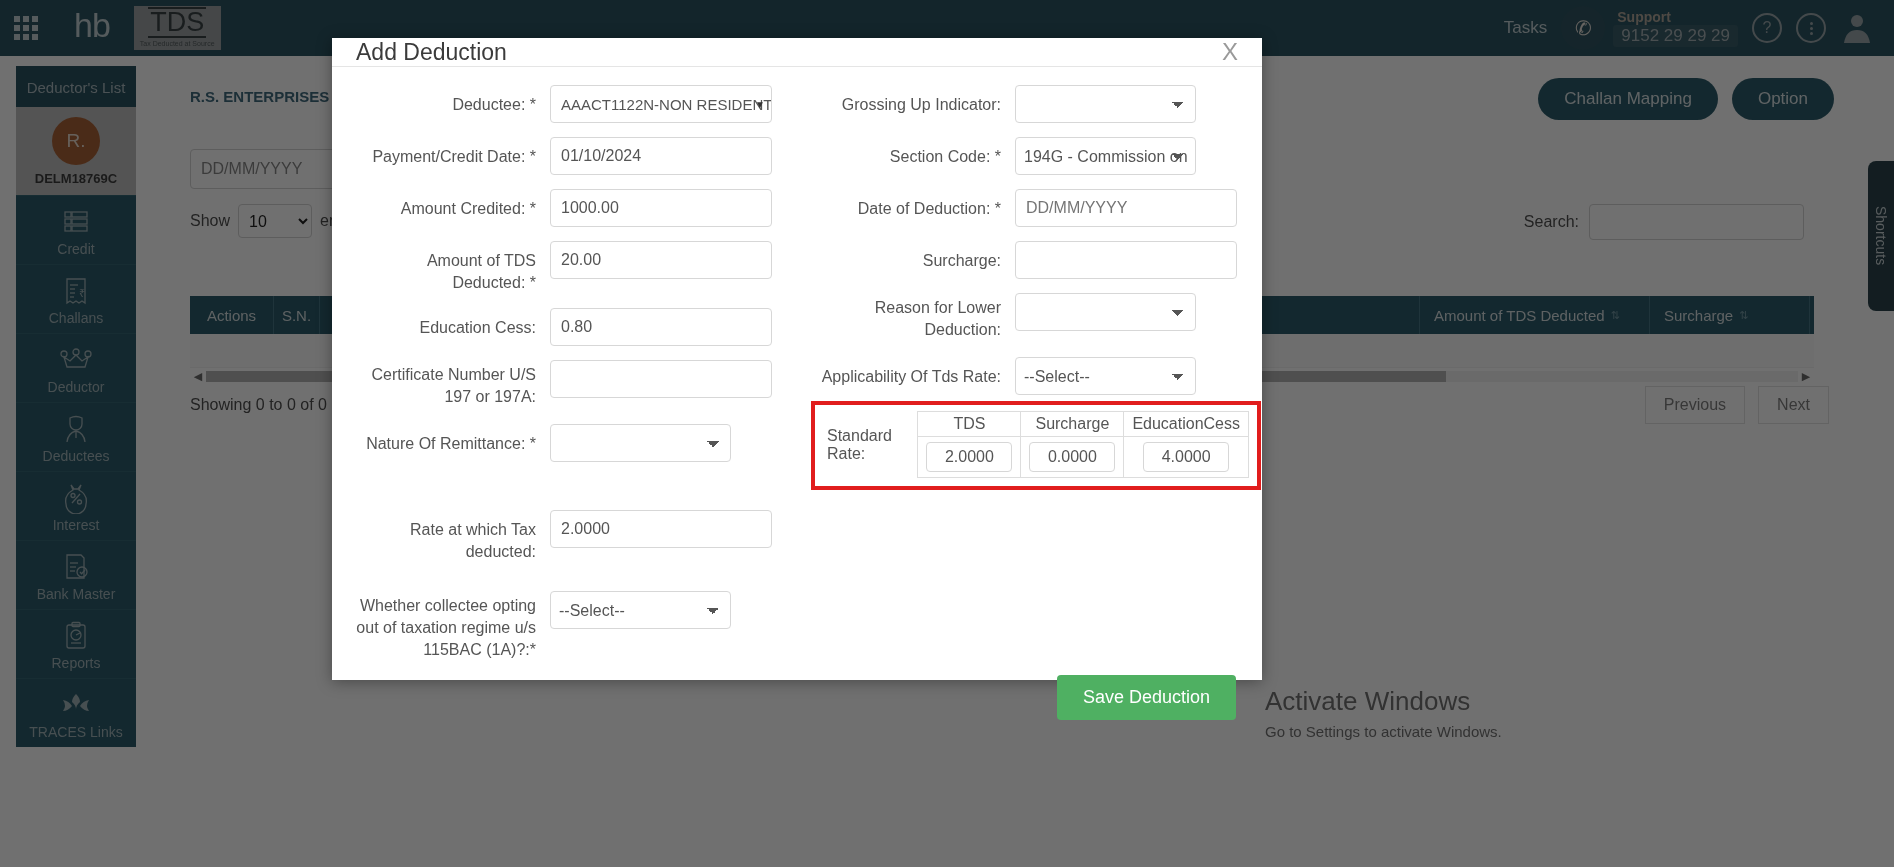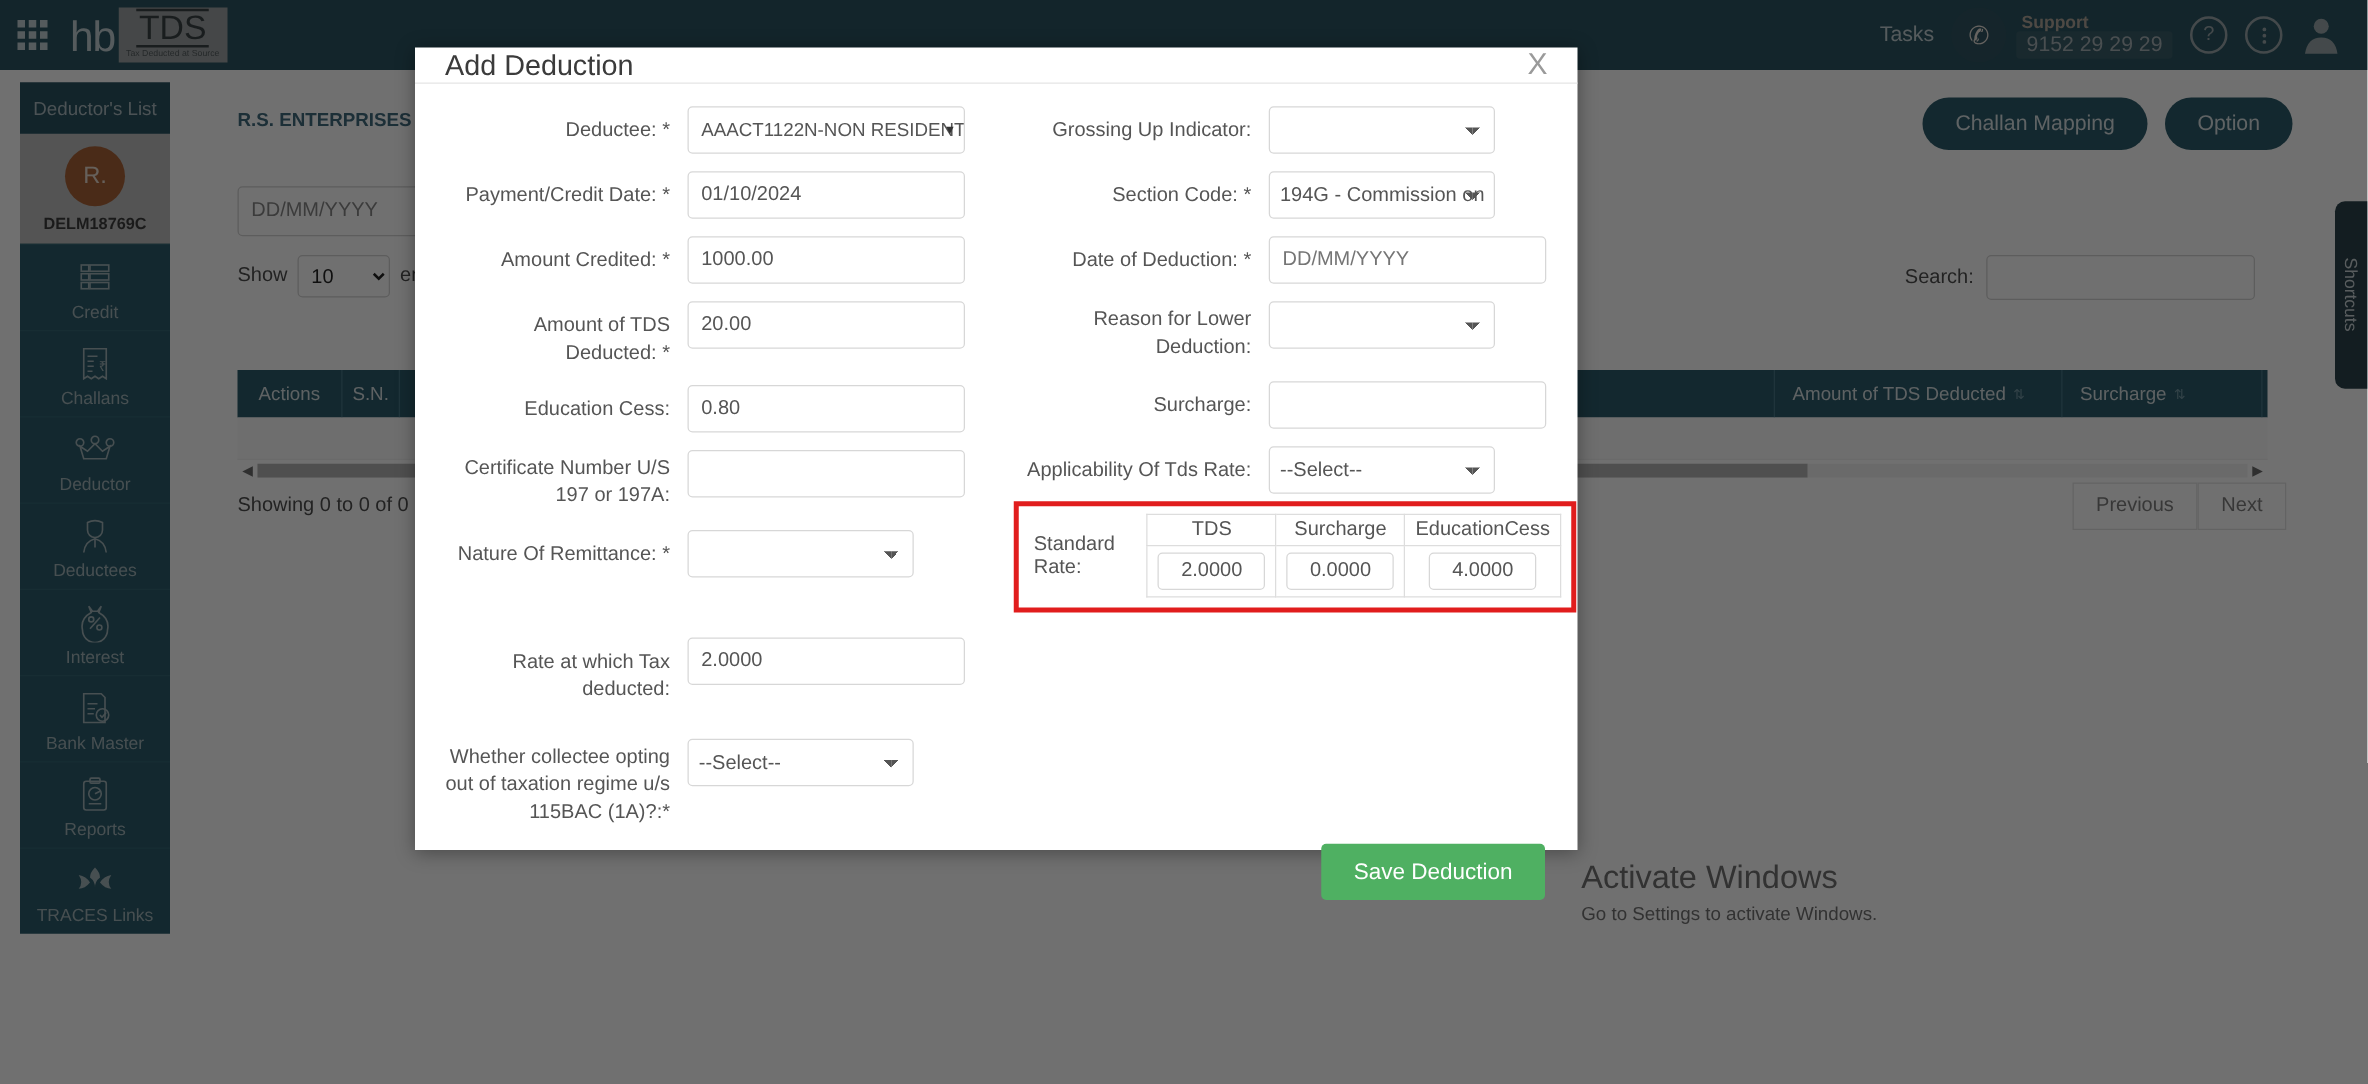--- a/index.html
+++ b/index.html
@@ -15,21 +15,21 @@
   .navbar {
     position: absolute; top: 0; left: 0; width: 1894px; height: 56px;
     background: #0b3c4a;
     display: flex; align-items: center;
     z-index: 5;
   }
   .grid-icon { margin-left: 12px; width: 28px; height: 28px;
     display: grid; grid-template-columns: repeat(3, 6px); grid-template-rows: repeat(3, 6px);
     gap: 3px; align-content: center; justify-content: center; }
   .grid-icon i { background: #b9c7cc; width: 6px; height: 6px; display: block; }
-  .brand { margin-left: 16px; display: flex; align-items: flex-end; }
+  .brand { margin-left: 34px; display: flex; align-items: flex-start; gap: 21px; }
   .brand-hb { color: #b9c7cc; font-size: 34px; font-weight: 400; letter-spacing: -1px;
     font-family: "Liberation Sans", sans-serif; }
   .brand-tds-box { margin-left: 3px; background: #8f9496; padding: 1px 6px 2px 6px;
     display: flex; flex-direction: column; align-items: center; }
   .brand-tds { color: #1b2528; font-size: 27px; font-weight: 400; line-height: 27px;
     border-top: 2px solid #1b2528; border-bottom: 2px solid #1b2528; padding: 0 2px; }
   .brand-sub { color: #3a4447; font-size: 7px; line-height: 9px; margin-top: 1px; }
   .nav-right { margin-left: auto; display: flex; align-items: center; gap: 14px; padding-right: 20px; }
   .nav-tasks { color: #b9c7cc; font-size: 17px; }
   .phone-circle { width: 44px; height: 44px; border-radius: 50%; background: #123c4a;
@@ -82,21 +82,21 @@
     height: 38px; display: flex; align-items: center; gap: 6px; }
   .sort-ico { color: #5e8795; font-size: 11px; }
   .table-body { position: absolute; left: 190px; top: 278px; width: 1624px; height: 34px; background: #fafafa;
     border-bottom: 1px solid #eee; }
   .hscroll { position: absolute; left: 190px; top: 312px; width: 1624px; height: 16px;
     display: flex; align-items: center; }
   .hscroll .arr { color: #555; font-size: 11px; width: 16px; text-align: center; }
   .hscroll .track { flex: 1; height: 11px; background: #f0f0f0; position: relative; }
   .hscroll .thumb { position: absolute; left: 0; top: 0; height: 11px; width: 1240px; background: #a9a9a9; }
   .showing { position: absolute; left: 190px; top: 340px; color: #333; font-size: 16px; }
-  .pager { position: absolute; right: 65px; top: 330px; display: flex; gap: 0; }
+  .pager { position: absolute; right: 65px; top: 330px; display: flex; gap: 13px; }
   .pg { border: 1px solid #ddd; padding: 9px 18px; color: #6b6b6b; font-size: 16px; background: #fff; }
   .shortcuts {
     position: absolute; right: 0; top: 105px; width: 26px; height: 150px;
     background: #0b2730; border-radius: 8px 0 0 8px; color: #c2ccd0; font-size: 14px;
     display: flex; align-items: center; justify-content: center;
   }
   .shortcuts span { writing-mode: vertical-rl; }
   .activate { position: absolute; left: 1265px; top: 630px; color: #5c5c5c; }
   .activate .t1 { font-size: 26px; }
   .activate .t2 { font-size: 15px; margin-top: 6px; }
@@ -484,33 +484,33 @@
           </div>
         </div>
 
         <div class="frow">
           <div class="lbl">Date of Deduction: *</div>
           <div class="ctl">
             <input class="inp ph" placeholder="DD/MM/YYYY" style="">
           </div>
         </div>
 
+        <div class="frow">
+          <div class="lbl">Surcharge:</div>
+          <div class="ctl">
+            <input class="inp" value="" style="">
+          </div>
+        </div>
+
         <div class="frow" style="margin-bottom:16px">
           <div class="lbl tall">Reason for Lower Deduction:</div>
           <div class="ctl">
             <select class="sel">
               <option></option>
             </select>
-          </div>
-        </div>
-
-        <div class="frow">
-          <div class="lbl">Surcharge:</div>
-          <div class="ctl">
-            <input class="inp" value="" style="">
           </div>
         </div>
 
         <div class="frow" style="margin-bottom:6px">
           <div class="lbl">Applicability Of Tds Rate:</div>
           <div class="ctl">
             <select class="sel">
               <option>--Select--</option>
             </select>
           </div>

